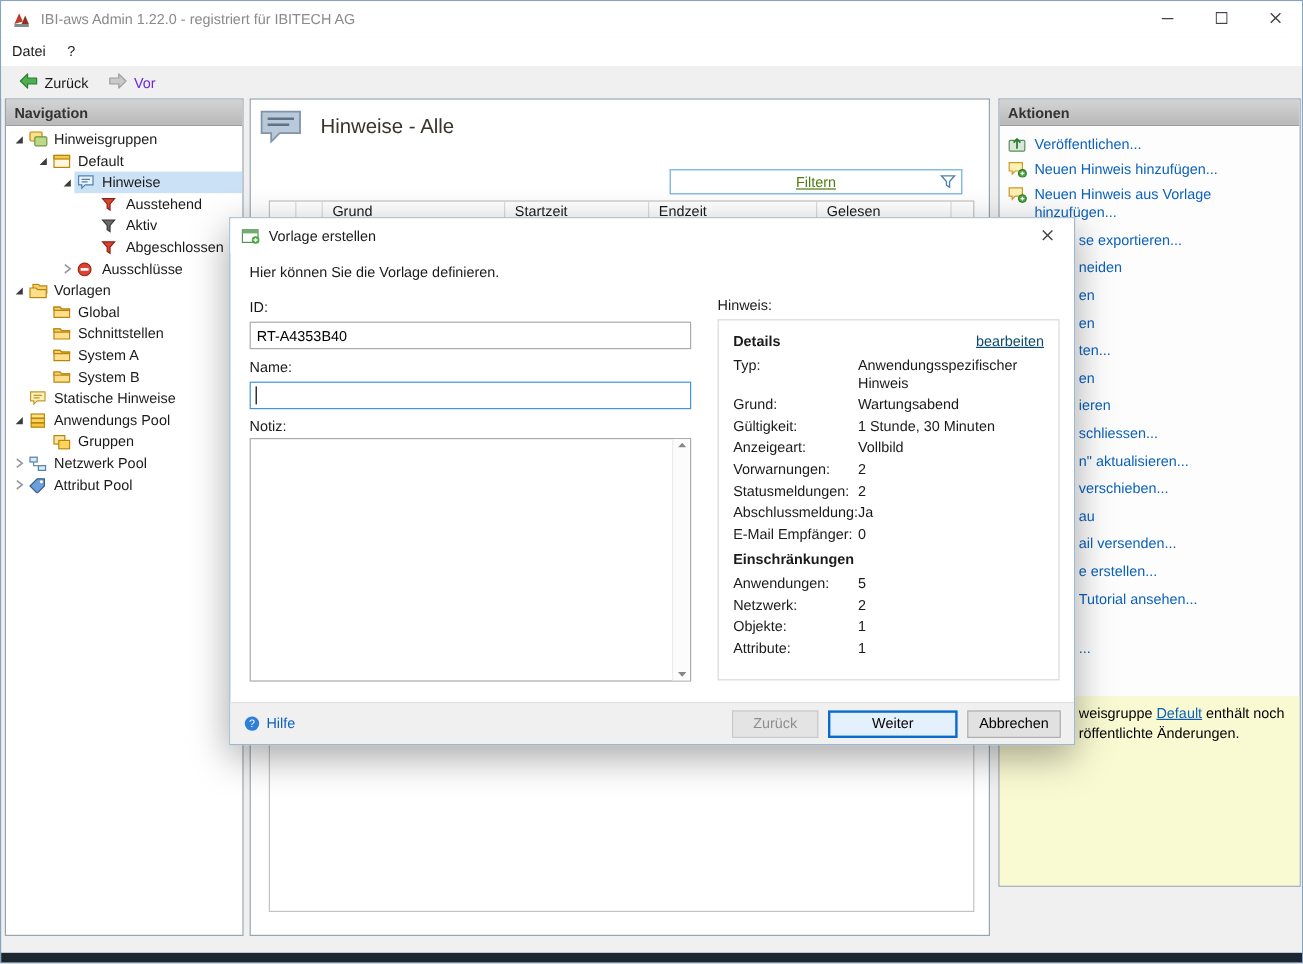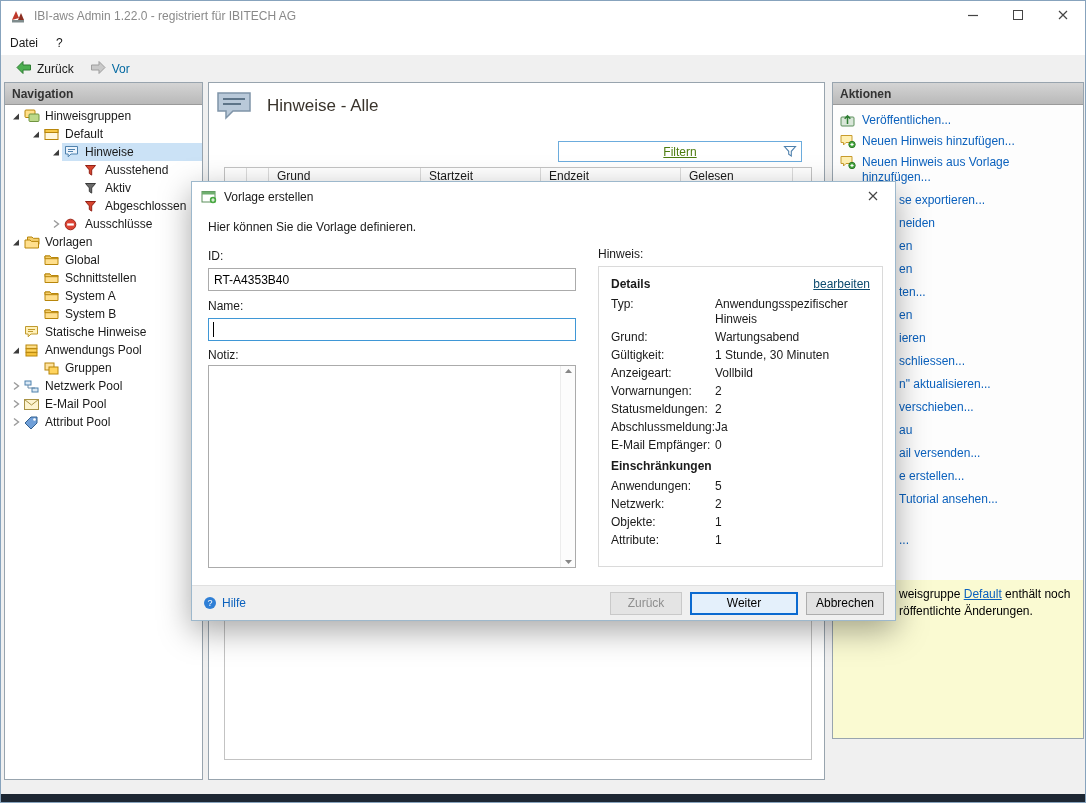--- a/index.html
+++ b/index.html
@@ -17,21 +17,21 @@
   .app-icon { width:16px; height:16px; margin-right:8px; display:inline-flex; }
   .title-text { color:#8a8a8a; }
   .win-controls { position:absolute; right:0; top:0; height:30px; display:flex; }
   .win-btn { width:45px; height:30px; display:flex; align-items:center; justify-content:center; }
 
   
   .menubar { position:absolute; left:0; top:30px; right:0; height:24px; background:#fff; display:flex; align-items:center; }
   .menu-item { padding:3px 9px; }
   .toolbar { position:absolute; left:0; top:54px; right:0; height:27px; background:#f0f0f0; display:flex; align-items:center; padding-left:6px; }
   .tool-btn { display:inline-flex; align-items:center; gap:5px; padding:2px 8px; }
-  .tool-btn.disabled .tool-label { color:#0369a1; }
+  .tool-btn.disabled .tool-label { color:#6d28d9; }
 
   
   .panel-header { height:22px; background:linear-gradient(#d4d4d4,#b9b9b9); border-bottom:1px solid #9a9a9a; font-weight:bold; color:#333; padding:4px 7px 0; }
   .nav-panel { position:absolute; left:3px; top:81px; width:199px; height:698px; border:1px solid #98a4ae; background:#fff; overflow:hidden; }
   .main-panel { position:absolute; left:207px; top:81px; width:617px; height:698px; border:1px solid #98a4ae; background:#fff; overflow:hidden; }
   .actions-panel { position:absolute; left:831px; top:81px; right:1px; height:657px; border:1px solid #98a4ae; background:#fdfdfd; overflow:hidden; }
 
   
   .tree { padding-top:2px; }
   .tree-row { height:18px; display:flex; align-items:center; white-space:nowrap; }
@@ -373,36 +373,20 @@
           </span>
         </div>
         <div class="tree-row" style="padding-left: 4px;">
           <span class="chev">
             <svg width="10" height="10" viewBox="0 0 10 10">
               <polyline points="3,1.5 7.5,5 3,8.5" fill="none" stroke="#9a9a9a" stroke-width="1.4"></polyline>
             </svg>
           </span>
           <span class="tree-content">
             <span class="tree-icon">
-              <svg width="15" height="11" viewBox="0 0 15 11">
-                <rect x="0.5" y="0.5" width="14" height="10" fill="#fdf3cf" stroke="#a89245"></rect>
-                <path d="M0.5 0.5 L7.5 6 L14.5 0.5" fill="none" stroke="#a89245"></path>
-              </svg>
-            </span>
-            <span class="tree-label">E-Mail Pool</span>
-          </span>
-        </div>
-        <div class="tree-row" style="padding-left: 4px;">
-          <span class="chev">
-            <svg width="10" height="10" viewBox="0 0 10 10">
-              <polyline points="3,1.5 7.5,5 3,8.5" fill="none" stroke="#9a9a9a" stroke-width="1.4"></polyline>
-            </svg>
-          </span>
-          <span class="tree-content">
-            <span class="tree-icon">
               <svg width="14" height="13" viewBox="0 0 14 13">
                 <path d="M1 7 L7 1 h6 v6 L7 13 z" fill="#6f9fd8" stroke="#33608f"></path>
                 <circle cx="10.5" cy="3.5" r="1.3" fill="#fff"></circle>
               </svg>
             </span>
             <span class="tree-label">Attribut Pool</span>
           </span>
         </div>
       </div>
   </div>

